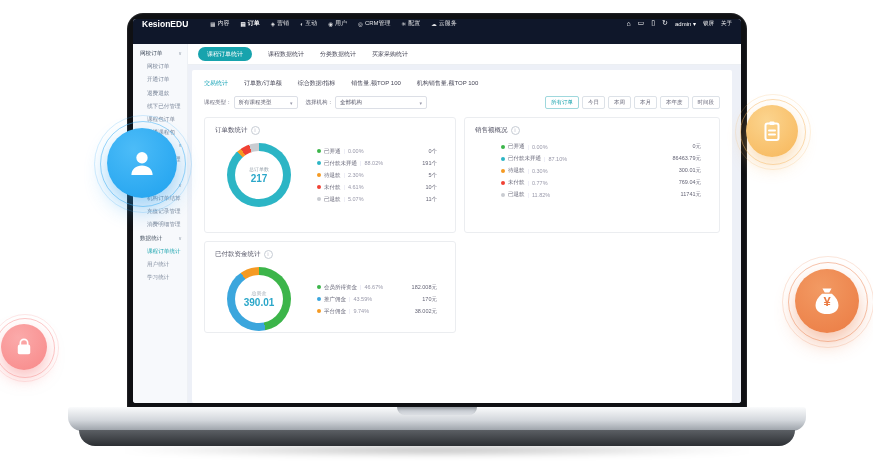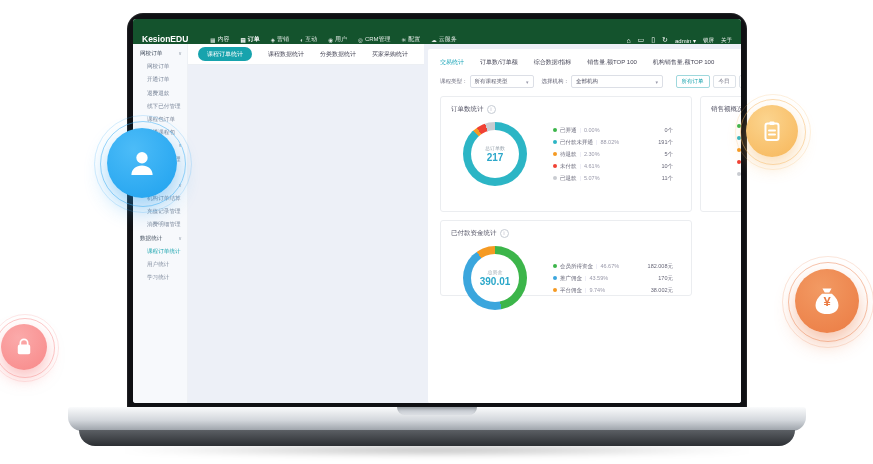--- a/index.html
+++ b/index.html
@@ -15,41 +15,41 @@
         background:linear-gradient(#fafbfc,#d3d7dc 55%,#9aa0a7);border-radius:3px 3px 14px 14px}
   .notch{position:absolute;left:329px;top:0;width:80px;height:8px;
          background:linear-gradient(#b9bfc6,#dcdfe4);border-radius:0 0 10px 10px;
          box-shadow:inset 0 2px 3px rgba(0,0,0,.18)}
   .band{position:absolute;left:79px;top:430px;width:716px;height:16px;z-index:3;
         background:linear-gradient(#5b5f64,#2c2f33);border-radius:0 0 26px 26px}
   .lshadow{position:absolute;left:110px;top:444px;width:654px;height:12px;z-index:1;
         background:radial-gradient(ellipse at center,rgba(0,0,0,.3),rgba(0,0,0,0) 70%);filter:blur(3px)}
 
   
-  .navbar{height:25px;background:#14532d;display:flex;align-items:flex-end;padding:0 9px;color:#fff}
+  .navbar{height:25px;background:#0f172a;display:flex;align-items:flex-start;padding:0 9px;color:#fff}
   .logo{font-size:8.5px;font-weight:bold;margin-right:22px;white-space:nowrap}
   .nav-menu{display:flex;gap:11px;align-items:center}
   .nav-item{display:flex;align-items:center;gap:2px;font-size:6px;color:rgba(255,255,255,.88);white-space:nowrap;cursor:pointer}
   .nav-item.active{font-weight:bold;color:#fff}
   .nav-ic{font-size:5.5px}
   .nav-right{margin-left:auto;display:flex;align-items:center;gap:7px}
   .nav-glyph{font-size:7px;cursor:pointer}
   .nav-user{font-size:6px;white-space:nowrap;cursor:pointer}
   .nav-link{font-size:5.5px;white-space:nowrap;cursor:pointer}
 
   
   .appbody{display:flex;height:359px}
   .sidebar{flex:0 0 54px;background:#f7f9fc;border-right:1px solid #eef1f5;padding-top:3px;overflow:hidden}
   .srow{height:13.2px;line-height:13.2px;font-size:5.6px;color:#7a8699;padding-left:14px;white-space:nowrap;cursor:pointer}
   .srow.group{padding-left:7px;color:#3c4858}
   .srow.active{color:#17a3ad}
   .chev{display:none;float:right;margin-right:5px;color:#9aa4b0;font-size:5px}
   .srow.group .chev{display:inline}
 
-  .main{flex:1;display:flex;min-width:0}
+  .main{flex:1;display:flex;flex-direction:column;min-width:0}
   .tabbar{height:20px;background:#fff;border-bottom:1px solid #eceff3;display:flex;align-items:center;padding-left:10px}
   .tab{font-size:6px;color:#445;margin-right:16px;white-space:nowrap;cursor:pointer}
   .tab.active{background:#17a3ad;color:#fff;padding:2.5px 9px;border-radius:9px}
 
   .content{flex:1;background:#edf0f7;padding:5px 9px 0 4px;box-sizing:border-box}
   .panel{background:#fff;height:100%;box-sizing:border-box;padding:7px 12px;border-radius:2px}
   .subtabs{display:flex;gap:16px;padding-top:2px}
   .subtab{font-size:6px;color:#445;white-space:nowrap;cursor:pointer}
   .subtab.active{color:#1ba5b8}
 
@@ -61,21 +61,21 @@
   .filters > span.fselect:nth-of-type(4){width:92px}
   .caret{color:#99a;font-size:5px}
   .ranges{margin-left:auto;display:flex;gap:3px}
   .rbtn{border:1px solid #dde2e8;color:#667;font-size:5.5px;padding:2px 5px;border-radius:2px;background:#fff;white-space:nowrap;cursor:pointer}
   .rbtn.active{color:#17a3ad;border-color:#9fd8dd}
 
   .cards-row{display:flex;gap:8px;margin-top:8px}
   .card{border:1px solid #ebedf0;border-radius:3px;background:#fff;padding:8px 10px;flex:1;
         height:116px;box-sizing:border-box;min-width:0}
   .card.half{flex:0 0 252px}
-  .card.short{height:76px}
+  .card.short{height:92px}
   .card-title{font-size:6.5px;color:#556;display:flex;align-items:center;gap:3px}
   .info{width:7px;height:7px;border:1px solid #c6ccd4;border-radius:50%;color:#aab;font-size:4.5px;
         line-height:7px;text-align:center;flex:0 0 auto}
   .card-body{display:flex;align-items:center;margin-top:8px}
   .donut{position:relative;width:64px;height:64px;border-radius:50%;margin-left:12px;flex:0 0 auto;background:#eee}
   .hole{position:absolute;inset:8px;background:#fff;border-radius:50%;display:flex;flex-direction:column;
         align-items:center;justify-content:center}
   .c-label{font-size:5px;color:#9aa4ae}
   .c-value{font-size:10px;font-weight:bold;color:#2ba7c9;margin-top:1px}
   .legend{flex:1;margin-left:26px;margin-right:8px;display:flex;flex-direction:column;gap:5px;min-width:0}

